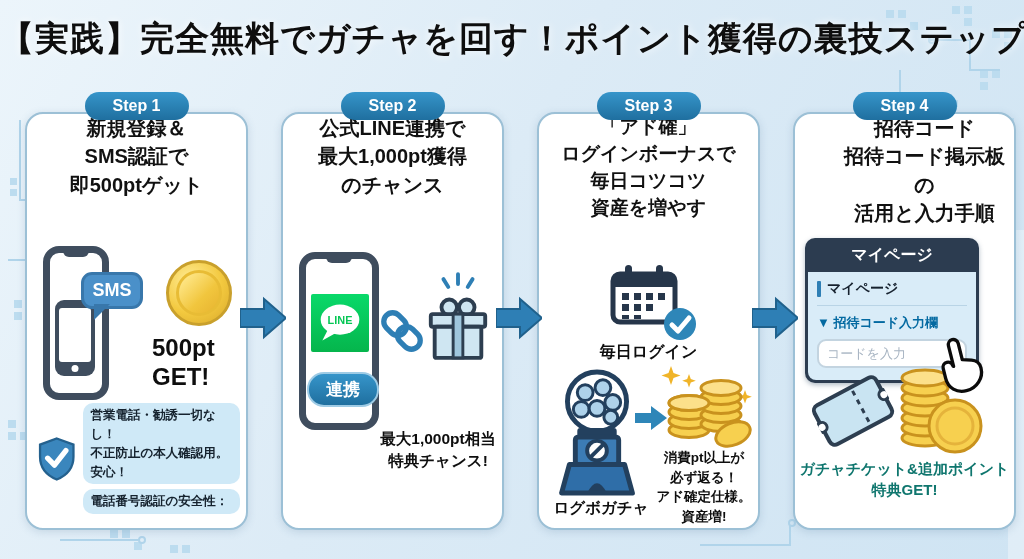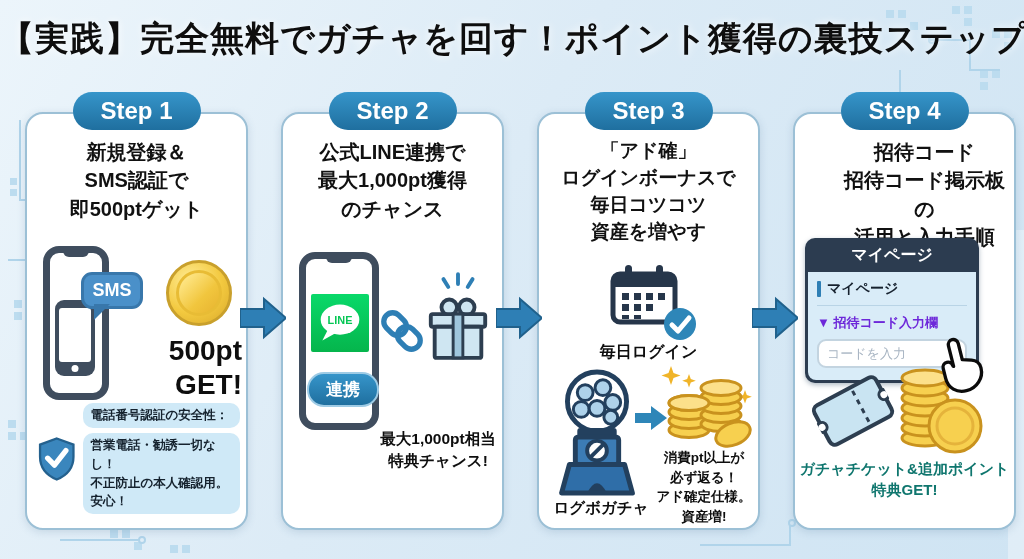--- a/index.html
+++ b/index.html
@@ -10,22 +10,22 @@
   .decor { position:absolute; inset:0; z-index:0; }
   .title { position:absolute; top:16px; left:0; width:100%; text-align:center;
     font-size:34px; font-weight:bold; color:#0e0e0e; letter-spacing:1px; z-index:2;
     text-shadow:0 0 8px rgba(255,255,255,.9); white-space:nowrap; }
   .card { position:absolute; top:112px; width:223px; height:418px; background:#fff;
     border:2px solid #9cc0d6; border-radius:18px; z-index:1;
     box-shadow:0 2px 8px rgba(60,100,140,.18); }
   .card1{left:25px;} .card2{left:281px;} .card3{left:537px;} .card4{left:793px;padding-left:40px;}
   .badge { position:absolute; top:-22px; left:50%; transform:translateX(-50%);
     background:linear-gradient(180deg,#3695ca,#1f6f9f); color:#fff; font-weight:bold;
-    font-size:24px; padding:5px 28px; border-radius:22px; white-space:nowrap; z-index:3; }
-  .heading { margin-top:24px; text-align:center; font-weight:bold; font-size:20px;
+    font-size:16px; padding:5px 28px; border-radius:22px; white-space:nowrap; z-index:3; }
+  .heading { text-align:center; font-weight:bold; font-size:20px;
     line-height:1.42; color:#111; white-space:pre-line; }
   .big-arrow { position:absolute; top:296px; z-index:2; }
   .a1{left:240px;} .a2{left:496px;} .a3{left:752px;}
 
   
   .s1-visual { position:absolute; left:0; top:128px; width:223px; height:176px; }
   .phone-frame { position:absolute; background:#fff; border:7px solid #3f4d5e; border-radius:16px; }
   .phone-frame::before { content:""; position:absolute; top:-2px; left:50%; transform:translateX(-50%);
     width:26px; height:6px; background:#3f4d5e; border-radius:0 0 6px 6px; }
   .p1 { left:16px; top:4px; width:66px; height:154px; }
@@ -37,22 +37,22 @@
     width:7px; height:7px; background:#fff; border-radius:50%; }
   .sms-bubble { position:absolute; left:54px; top:30px; width:62px; padding:5px 0; z-index:2;
     background:#4a90c9; border:3px solid #3877ab; border-radius:11px;
     color:#fff; font-weight:bold; font-size:18px; text-align:center; }
   .sms-bubble::after { content:""; position:absolute; left:10px; bottom:-14px;
     border:8px solid transparent; border-top-color:#3877ab; border-left-color:#3877ab; }
   .coin-big { position:absolute; right:18px; top:18px; width:66px; height:66px; border-radius:50%;
     background:radial-gradient(circle at 35% 30%,#ffec95,#f3c93f 55%,#d9a92a); border:3px solid #c9a02c; }
   .coin-big::before { content:""; position:absolute; inset:7px; border-radius:50%;
     border:3px solid #e8bc35; background:linear-gradient(135deg,#ffe88a 10%,#f1c63e 60%,#e7b32f); }
-  .reward { position:absolute; right:8px; top:92px; width:90px; text-align:right;
-    font-weight:bold; font-size:28px; line-height:1.2; color:#0e0e0e; white-space:pre-line; }
+  .reward { position:absolute; right:8px; top:92px; width:90px; text-align:left;
+    font-weight:bold; font-size:24px; line-height:1.2; color:#0e0e0e; white-space:pre-line; }
   .safety { position:absolute; left:10px; bottom:14px; width:203px; display:flex; gap:6px; align-items:center; }
   .bubbles { display:flex; flex-direction:column; gap:5px; }
   .bubble { background:#cfe9f7; border-radius:10px; padding:3px 8px; font-weight:bold;
     font-size:12.5px; color:#15222e; line-height:1.5; white-space:pre-line; }
 
   
   .s2-visual { position:absolute; left:0; top:130px; width:223px; height:288px; }
   .p2 { left:16px; top:8px; width:80px; height:178px; }
   .line-icon { position:absolute; left:28px; top:50px; width:58px; height:58px; z-index:2;
     background:linear-gradient(180deg,#09d96a,#05b54c); border-radius:2px;
@@ -79,21 +79,21 @@
     font-weight:bold; font-size:13.5px; line-height:1.45; color:#0e0e0e; white-space:pre-line; }
 
   
   .mockup { position:absolute; left:10px; top:124px; width:174px; background:#2c3c50;
     border-radius:10px; padding:3px; box-shadow:0 2px 5px rgba(30,60,90,.35); }
   .mockup-header { color:#fff; font-weight:bold; font-size:16px; text-align:center; padding:4px 0 6px; }
   .mockup-body { background:#d9ecf8; border-radius:0 0 8px 8px; padding:8px 9px 12px; }
   .menu-row { display:flex; align-items:center; gap:6px; font-weight:bold; font-size:14px;
     color:#16212e; padding-bottom:7px; border-bottom:1px solid #b9d4e6; }
   .menu-bar { width:4px; height:16px; background:#2e7fb5; border-radius:1px; }
-  .dropdown-row { font-weight:bold; font-size:13px; color:#6d28d9; padding-top:8px; }
+  .dropdown-row { font-weight:bold; font-size:13px; color:#0369a1; padding-top:8px; }
   .code-input { width:100%; margin-top:7px; background:#fff; border:2px solid #c3d4e0;
     border-radius:9px; padding:5px 8px; font-size:13px; color:#333;
     font-family:"Liberation Sans","DejaVu Sans",sans-serif; }
   .code-input::placeholder { color:#a7b4c2; }
   .cursor-hand { position:absolute; left:138px; top:222px; z-index:3; transform:rotate(-14deg); }
   .ticket { position:absolute; left:20px; top:272px; transform:rotate(-28deg); }
   .coins4 { position:absolute; left:102px; top:248px; }
   .reward-note { position:absolute; left:0; top:344px; width:100%; text-align:center;
     font-weight:bold; font-size:15px; line-height:1.4; color:#0f766e; white-space:pre-line; }
   .footnote { position:absolute; left:0; top:392px; width:100%; text-align:center;
@@ -177,23 +177,23 @@
       <div class="coin-big"></div>
       <div class="reward">500pt
 GET!</div>
     </div>
     <div class="safety">
       <svg width="48" height="56" viewBox="0 0 52 60">
         <path d="M26 3 L48 11 V27 C48 43 38 52 26 57 C14 52 4 43 4 27 V11 Z" fill="#3a86bd" stroke="#24618e" stroke-width="3"></path>
         <polyline points="14,29 23,38 38,19" fill="none" stroke="#fff" stroke-width="7" stroke-linecap="round" stroke-linejoin="round"></polyline>
       </svg>
       <div class="bubbles">
-        <div class="bubble">電話番号認証の安全性：</div>
         <div class="bubble">営業電話・勧誘一切なし！
 不正防止の本人確認用。安心！</div>
+        <div class="bubble">電話番号認証の安全性：</div>
       </div>
     </div>
   </div>
 
   <div class="card card2">
     <div class="badge">Step 2</div>
     <div class="heading">公式LINE連携で
 最大1,000pt獲得
 のチャンス</div>
     <div class="s2-visual">

